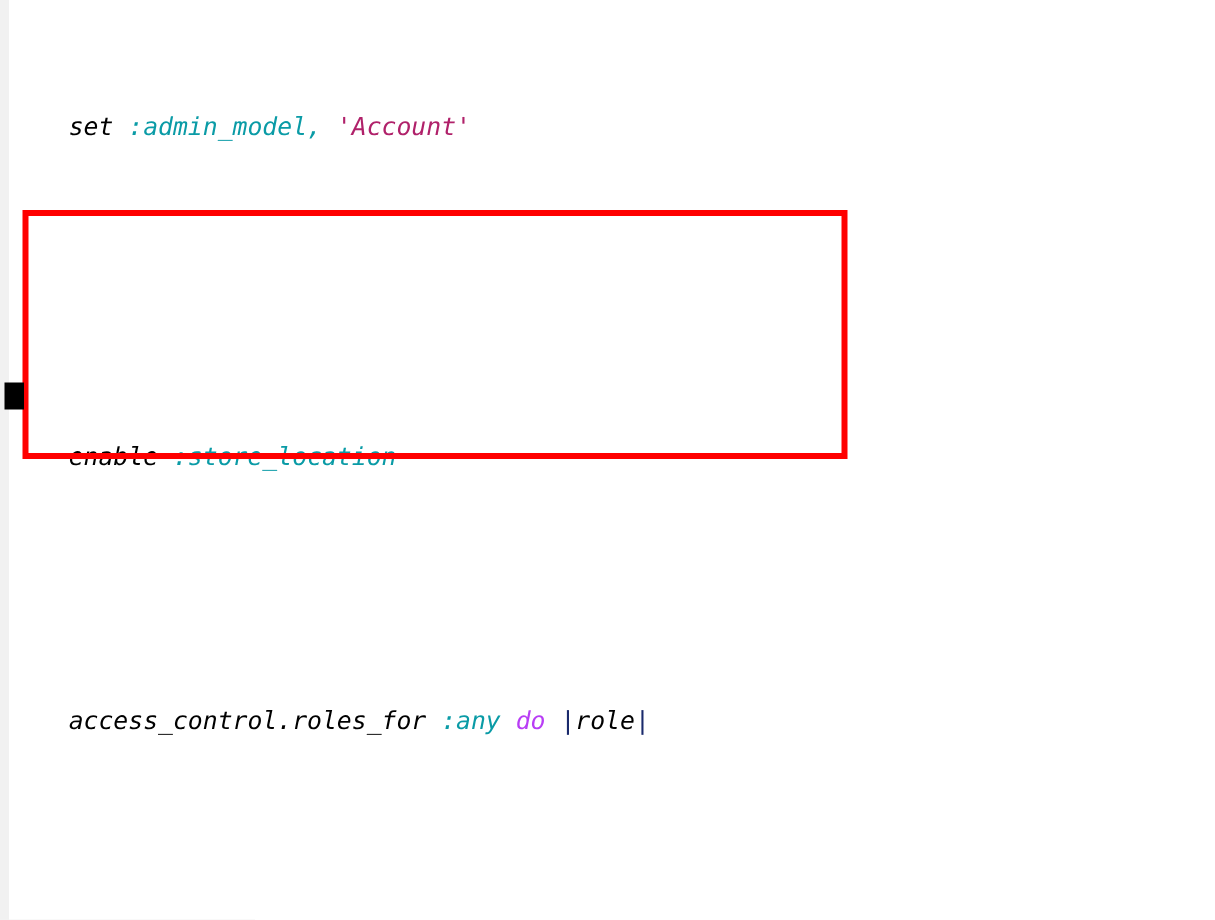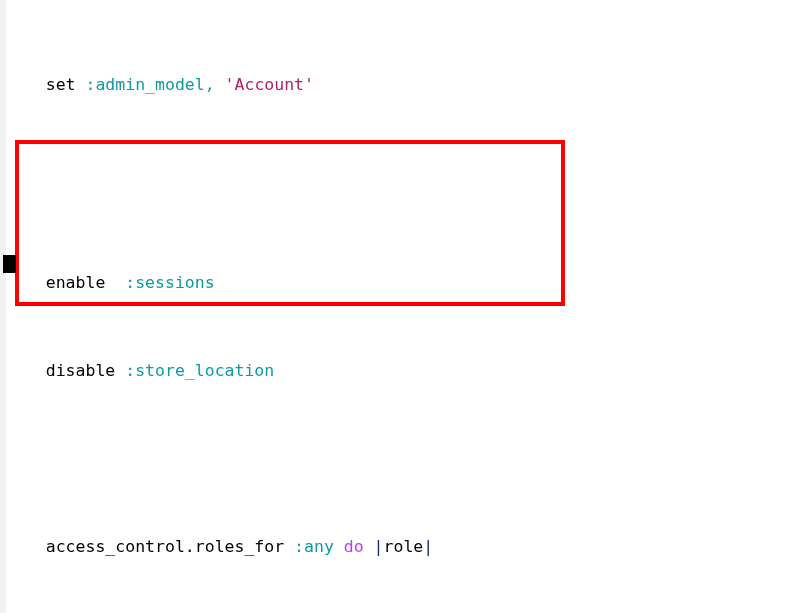--- a/index.html
+++ b/index.html
@@ -13,20 +13,21 @@
     overflow: hidden;
     font-family: "DejaVu Sans Mono", "Liberation Mono", monospace;
   }
 
   #app {
     position: relative;
     width: 678px;
     height: 613px;
     background: #e5e5e5;
     box-sizing: border-box;
+    font-style: italic;
   }
 
   
   .gutter {
     position: absolute;
     top: 0;
     width: 6px;
     height: 613px;
     background: #f1f1f1;
   }
@@ -101,23 +102,22 @@
   <div class="gutter right"></div>
 
   <div class="code-surface">
     <div class="code-lines">
 
       <div class="ln"><span class="t-plain">    </span><span class="t-plain">set</span><span class="t-plain"> </span><span class="t-sym">:admin_model,</span><span class="t-plain"> </span><span class="t-str">'Account'</span></div>
 
 
       <div class="ln"> </div>
 
-      <div class="ln"><span class="t-plain">    </span><span class="t-plain">enable  </span><span class="t-sym">:sessions</span></div>
 
-      <div class="ln"><span class="t-plain">    </span><span class="t-plain">disable </span><span class="t-sym">:store_location</span></div>
+      <div class="ln"><span class="t-plain">    </span><span class="t-plain">enable </span><span class="t-sym">:store_location</span></div>
 
       <div class="ln"> </div>
 
       <div class="ln"><span class="t-plain">    </span><span class="t-plain">access_control.roles_for </span><span class="t-sym">:any</span><span class="t-plain"> </span><span class="t-kw">do</span><span class="t-pipe"> |</span><span class="t-plain">role</span><span class="t-pipe">|</span></div>
 
       
 
       
 
       

